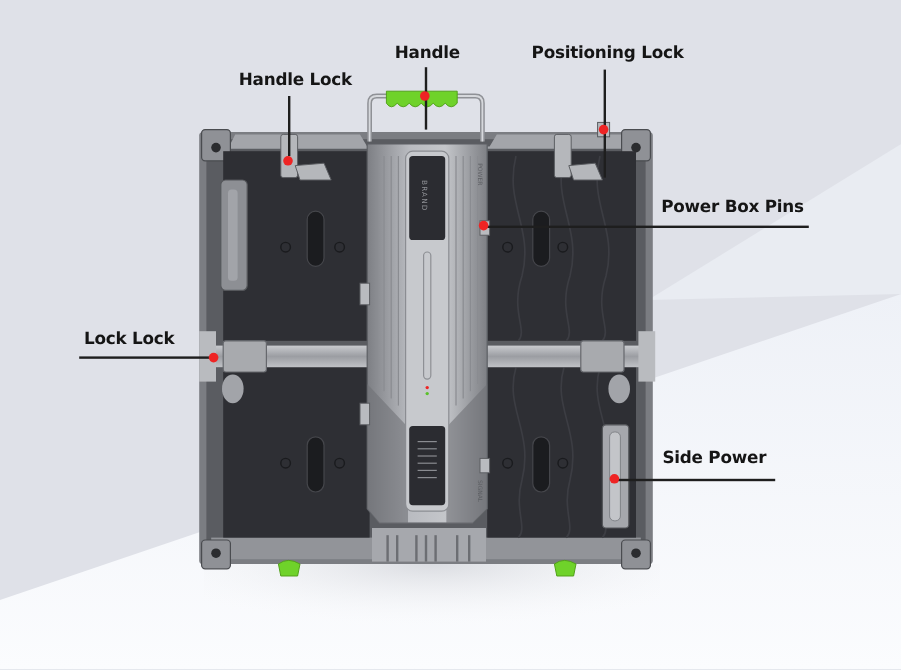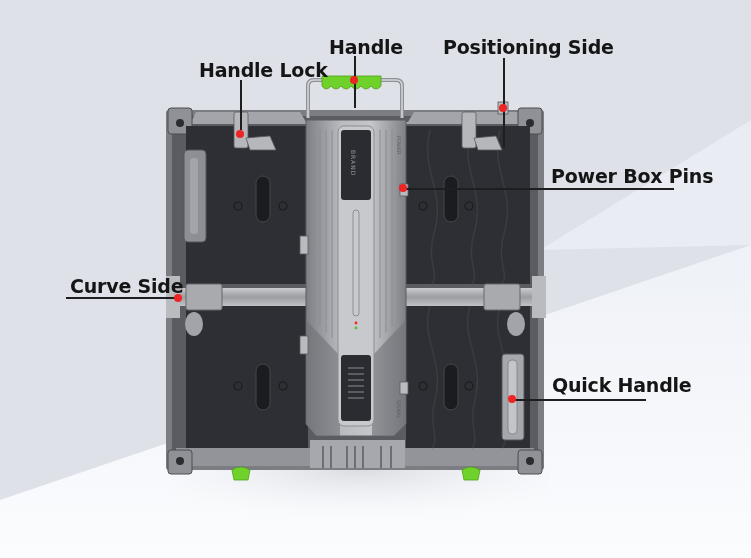--- a/index.html
+++ b/index.html
@@ -1,20 +1,20 @@
 <!DOCTYPE html>
 <html><head>
 <meta charset="utf-8">
 <style>
   html, body { margin:0; padding:0; }
   body { width:751px; height:558px; overflow:hidden; position:relative;
          font-family:"DejaVu Sans", sans-serif; background:#dfe1e8; }
   .bg { position:absolute; inset:0; }
   .stage { position:absolute; left:0; top:0; width:751px; height:558px; }
-  .label { position:absolute; font-weight:bold; font-size:19px; color:#151515;
+  .label { position:absolute; font-weight:bold; font-size:14px; color:#151515;
            white-space:nowrap; letter-spacing:-0.2px; }
   .line { position:absolute; background:#1e1e1e; }
   .dot { position:absolute; width:8px; height:8px; border-radius:50%; background:#ee2424; }
 </style>
 </head>
 <body>
 
 <svg class="bg" width="751" height="558" viewBox="0 0 751 558">
   <defs>
     <linearGradient id="bgLight" x1="0" y1="0" x2="0" y2="1">
@@ -194,31 +194,31 @@
 </svg>
 
 <div style="position:absolute;left:350px;top:150px;writing-mode:vertical-rl;font-size:6px;color:#8d8f94;letter-spacing:1px;font-family:'DejaVu Sans',sans-serif;">BRAND</div>
 <div style="position:absolute;left:396px;top:136px;writing-mode:vertical-rl;font-size:5px;color:#5d5f63;font-family:'DejaVu Sans',sans-serif;">POWER</div>
 <div style="position:absolute;left:396px;top:400px;writing-mode:vertical-rl;font-size:5px;color:#5d5f63;font-family:'DejaVu Sans',sans-serif;">SIGNAL</div>
 
 <div class="label" style="left:329px;top:36px;">Handle</div>
 <div class="line" style="left:354px;top:56px;width:1.5px;height:52px;"></div>
 <div class="dot" style="left:350px;top:76px;"></div>
 
-<div class="label" style="left:443px;top:36px;">Positioning Side</div>
+<div class="label" style="left:443px;top:36px;">Positioning Lock</div>
 <div class="line" style="left:503px;top:58px;width:1.5px;height:90px;"></div>
 <div class="dot" style="left:499px;top:104px;"></div>
 
 <div class="label" style="left:199px;top:59px;">Handle Lock</div>
 <div class="line" style="left:240px;top:80px;width:1.5px;height:50px;"></div>
 <div class="dot" style="left:236px;top:130px;"></div>
 
 <div class="label" style="left:551px;top:165px;">Power Box Pins</div>
 <div class="line" style="left:405px;top:188px;width:269px;height:1.5px;"></div>
 <div class="dot" style="left:399px;top:184px;"></div>
 
-<div class="label" style="left:70px;top:275px;">Curve Side</div>
+<div class="label" style="left:70px;top:275px;">Lock Lock</div>
 <div class="line" style="left:66px;top:297px;width:112px;height:1.5px;"></div>
 <div class="dot" style="left:174px;top:294px;"></div>
 
-<div class="label" style="left:552px;top:374px;">Quick Handle</div>
+<div class="label" style="left:552px;top:374px;">Side Power</div>
 <div class="line" style="left:512px;top:399px;width:134px;height:1.5px;"></div>
 <div class="dot" style="left:508px;top:395px;"></div>
 
 </body></html>

